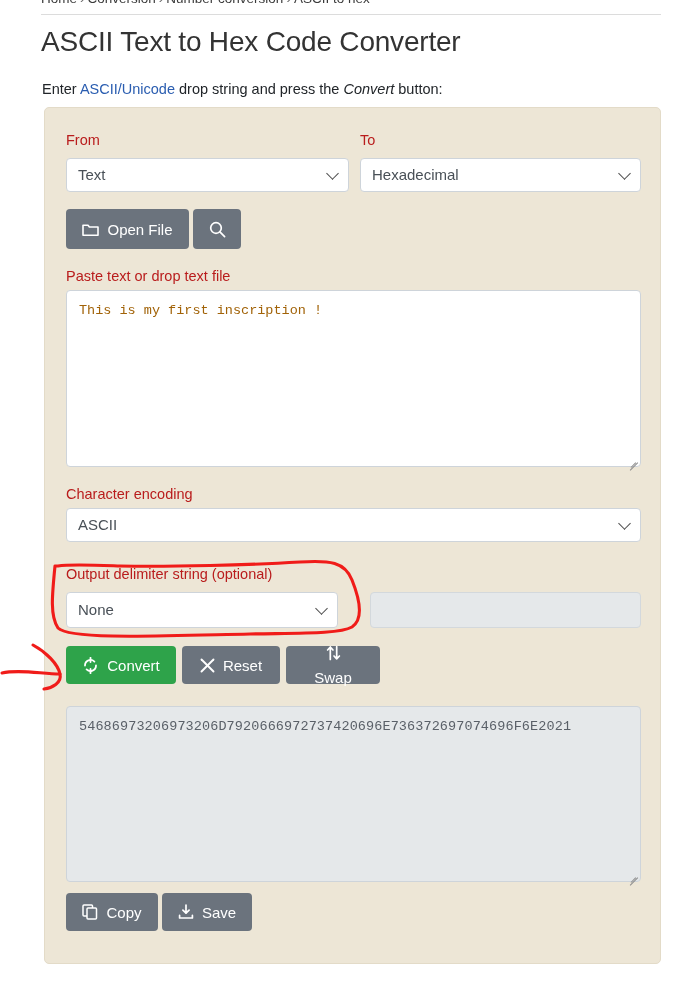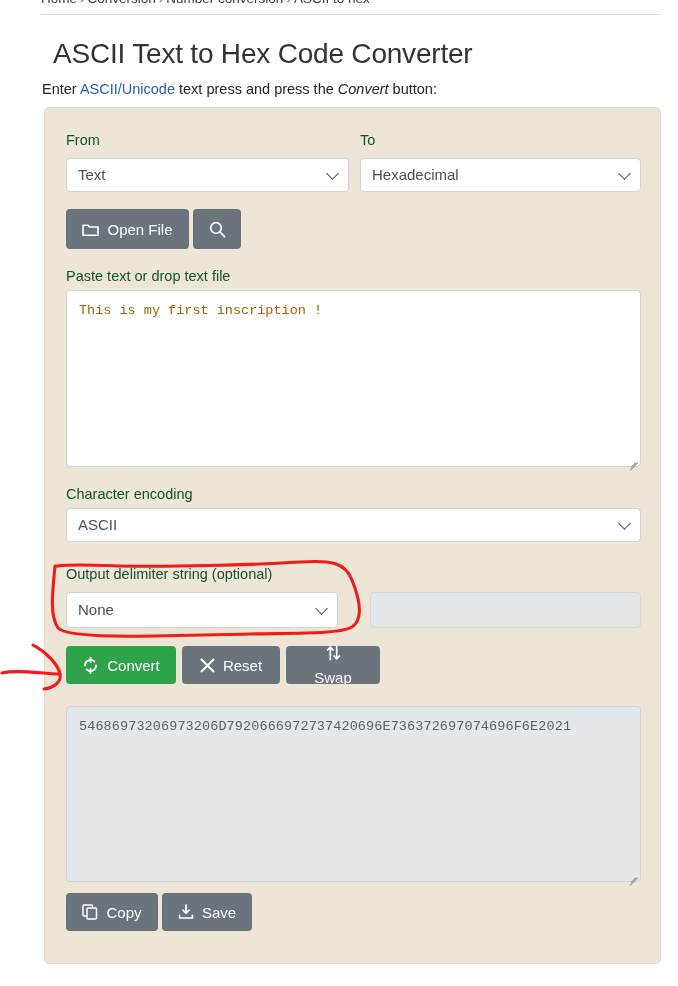--- a/index.html
+++ b/index.html
@@ -34,21 +34,21 @@
   }
 
   
   .page-title {
     position: absolute;
     left: 41px; top: 26px;
     font-size: 28px;
     font-weight: 400;
     color: #333333;
     letter-spacing: -0.2px;
-    margin: 12px;
+    margin: 0;
   }
 
   
   .intro {
     position: absolute;
     left: 42px; top: 81px;
     font-size: 14.5px;
     color: #212529;
   }
   .intro a { color: #2a5db0; text-decoration: none; }
@@ -60,21 +60,21 @@
     left: 44px; top: 107px;
     width: 617px; height: 857px;
     background: #EDE6D6;
     border: 1px solid #e3dbc8;
     border-radius: 5px;
   }
 
   .lbl {
     position: absolute;
     font-size: 14.5px;
-    color: #14532d;
+    color: #b91c1c;
     white-space: nowrap;
   }
 
   
   .sel {
     position: absolute;
     background: #ffffff;
     border: 1px solid #ced4da;
     border-radius: 4px;
     font-size: 15px;
@@ -169,21 +169,21 @@
 <div id="page">
 
   <div class="breadcrumb">
     <span>Home</span><span class="sep">›</span><span>Conversion</span><span class="sep">›</span><span>Number conversion</span><span class="sep">›</span><span>ASCII to hex</span>
   </div>
   <div class="hr-top"></div>
 
   <h1 class="page-title">ASCII Text to Hex Code Converter</h1>
 
   <div class="intro">
-    <span>Enter </span><a href="#">ASCII</a><span style="color:#2a5db0">/</span><a href="#">Unicode</a><span> text press and press the </span><span class="conv-em">Convert</span><span> button:</span>
+    <span>Enter </span><a href="#">ASCII</a><span style="color:#2a5db0">/</span><a href="#">Unicode</a><span> drop string and press the </span><span class="conv-em">Convert</span><span> button:</span>
   </div>
 
   <div class="panel">
 
     <div class="lbl" style="left:21px; top:24px;">From</div>
     <div class="lbl" style="left:315px; top:24px;">To</div>
 
     <div class="sel-wrap" style="left:21px; top:50px; width:283px; height:34px;">
       <select class="sel" style="left:0; top:0; width:283px;">
         <option>Text</option>

